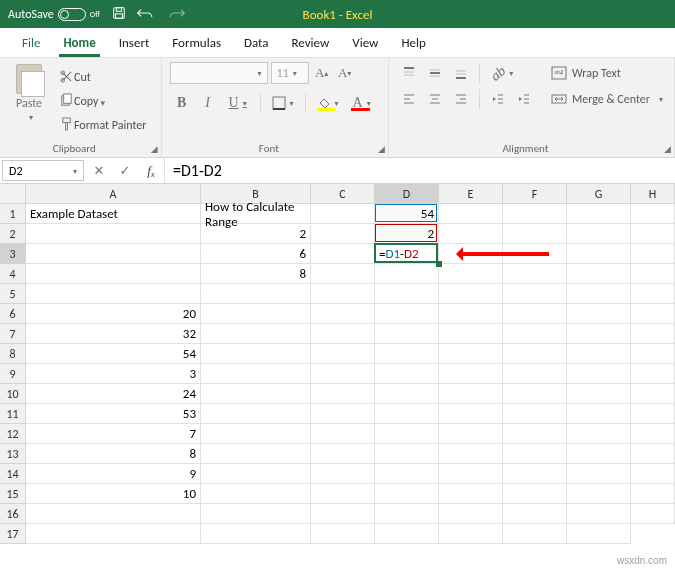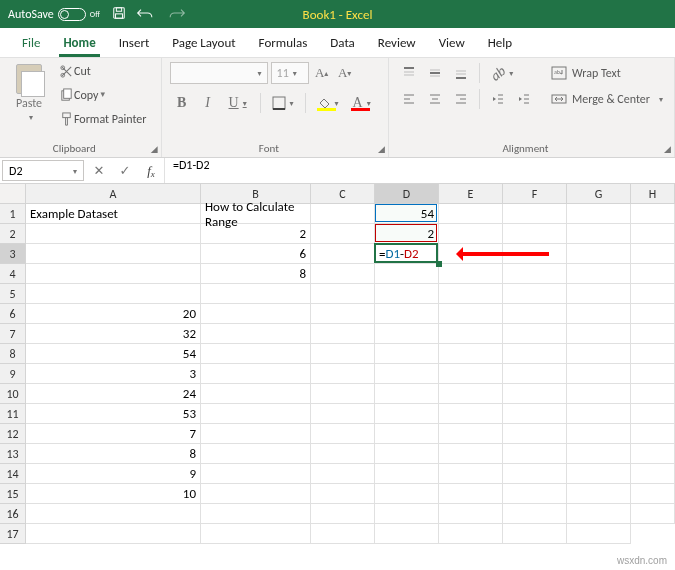--- a/index.html
+++ b/index.html
@@ -26,21 +26,21 @@
   .group { border-right: 1px solid #e1e1e1; padding: 4px 8px 2px; display: flex; flex-direction: column; position: relative; height: 100%; }
   .group-label { position: absolute; bottom: 2px; left: 0; right: 12px; text-align: center; font-size: 11px; color: #666; }
   .launcher { position: absolute; bottom: 3px; right: 3px; font-size: 9px; color: #767676; cursor: pointer; }
   .group-body { display: flex; gap: 6px; flex: 1; }
   
   
   .paste-btn { width: 42px; display: flex; flex-direction: column; align-items: center; justify-content: flex-start; gap: 2px; color: #767676; cursor: pointer; padding-top: 2px; text-align: center; }
   .paste-icon { width: 26px; height: 30px; border: 1px solid #b7b7b7; border-radius: 2px; background: linear-gradient(#d6cdb8,#d6cdb8); position: relative; }
   .paste-icon::after { content:''; position:absolute; top:6px; left:4px; right:-4px; bottom:-4px; background:#fff; border:1px solid #b7b7b7; }
   .clip-stack { display: flex; flex-direction: column; gap: 2px; color: #505050; font-size: 12px; padding-top: 1px; }
-  .clip-item { display: flex; align-items: flex-start; padding: 1px 3px; cursor: pointer; height: 22px; white-space: nowrap; }
+  .clip-item { display: flex; align-items: flex-end; padding: 1px 3px; cursor: pointer; height: 22px; white-space: nowrap; }
   .clip-item svg { width: 15px; height: 15px; flex: none; }
   .clip-item .chev { font-size: 9px; color: #767676; margin-left: 2px; }
   
   
   .font-top { display: flex; gap: 3px; align-items: center; margin-bottom: 4px; }
   .dd { background: #fff; border: 1px solid #c8c6c4; height: 22px; display: flex; align-items: center; padding: 0 5px; font-size: 12px; color: #3a3a3a; cursor: pointer; }
   .dd.disabled { color:#a6a6a6; background:#fafafa; }
   .chev-d { font-size: 8px; color: #767676; margin-left: 4px; }
   .mini { width: 20px; height: 22px; display: inline-flex; align-items: center; justify-content: center; color: #767676; font-size: 13px; font-family: "Times New Roman", serif; cursor: pointer; }
   .btn-row { display: flex; gap: 2px; align-items: center; }
@@ -56,21 +56,21 @@
   .wrap-item { display: flex; align-items: center; gap: 5px; height: 22px; padding: 0 3px; cursor: pointer; white-space: nowrap; }
   
   
   .formula-bar { height: 26px; display: flex; align-items: stretch; border-bottom: 1px solid #d4d4d4; background: #fff; }
   .name-box { width: 82px; border: 1px solid #c8c6c4; margin: 2px; display: flex; align-items: center; padding: 0 6px; font-size: 12px; }
   .name-box .chev-d { margin-left: auto; }
   .fb-ctrl { display: flex; align-items: center; border: 1px solid #e1e1e1; border-left: none; border-top: none; border-bottom: none; }
   .fb-btn { width: 26px; height: 100%; display: flex; align-items: center; justify-content: center; color: #767676; font-size: 13px; cursor: pointer; }
   .fb-btn.fx { font-style: italic; font-family: "Times New Roman", serif; font-size: 13px; color: #404040; }
   .fb-btn.fx::before { content:'f'; } .fb-btn.fx::after { content:'x'; font-size: 9px; position: relative; top: 3px; }
-  .fb-edit { flex: 1; display: flex; padding: 0 8px; font-size: 12px; }
+  .fb-edit { flex: 1; display: flex; align-items: center; padding: 0 8px; font-size: 16px; }
   
   
   .sheet { position: relative; background: #fff; }
   .corner { position: absolute; top: 0; left: 0; width: 26px; height: 20px; background: #f3f2f1; border-right: 1px solid #d4d4d4; border-bottom: 1px solid #d4d4d4; }
   .col-headers { position: absolute; top: 0; left: 26px; right: 0; height: 20px; display: flex; background: #f0f0f0; }
   .col-h { border-right: 1px solid #d4d4d4; border-bottom: 1px solid #d4d4d4; display: flex; align-items: center; justify-content: center; font-size: 12px; color: #333; background: #f0f0f0; cursor: pointer; }
   .col-h.sel { background: #d2d2d2; }
   .row-headers { position: absolute; top: 20px; left: 0; width: 26px; }
   .row-h { height: 20px; border-right: 1px solid #d4d4d4; border-bottom: 1px solid #d4d4d4; display: flex; align-items: center; justify-content: center; font-size: 12px; color: #333; background: #f0f0f0; cursor: pointer; }
   .row-h.sel { background: #d2d2d2; }
@@ -124,21 +124,20 @@
         </svg>
     </span>
   </div>
   <div class="doc-title">Book1 - Excel</div>
 </div>
 
 <div class="tabs">
   <div class="tab file">File</div>
   <div class="tab active">Home</div>
   <div class="tab">Insert</div>
-  <div class="tab">Page Layout</div>
   <div class="tab">Formulas</div>
   <div class="tab">Data</div>
   <div class="tab">Review</div>
   <div class="tab">View</div>
   <div class="tab">Help</div>
 </div>
 
 <div class="ribbon">
 
   <div class="group" style="width:162px">

